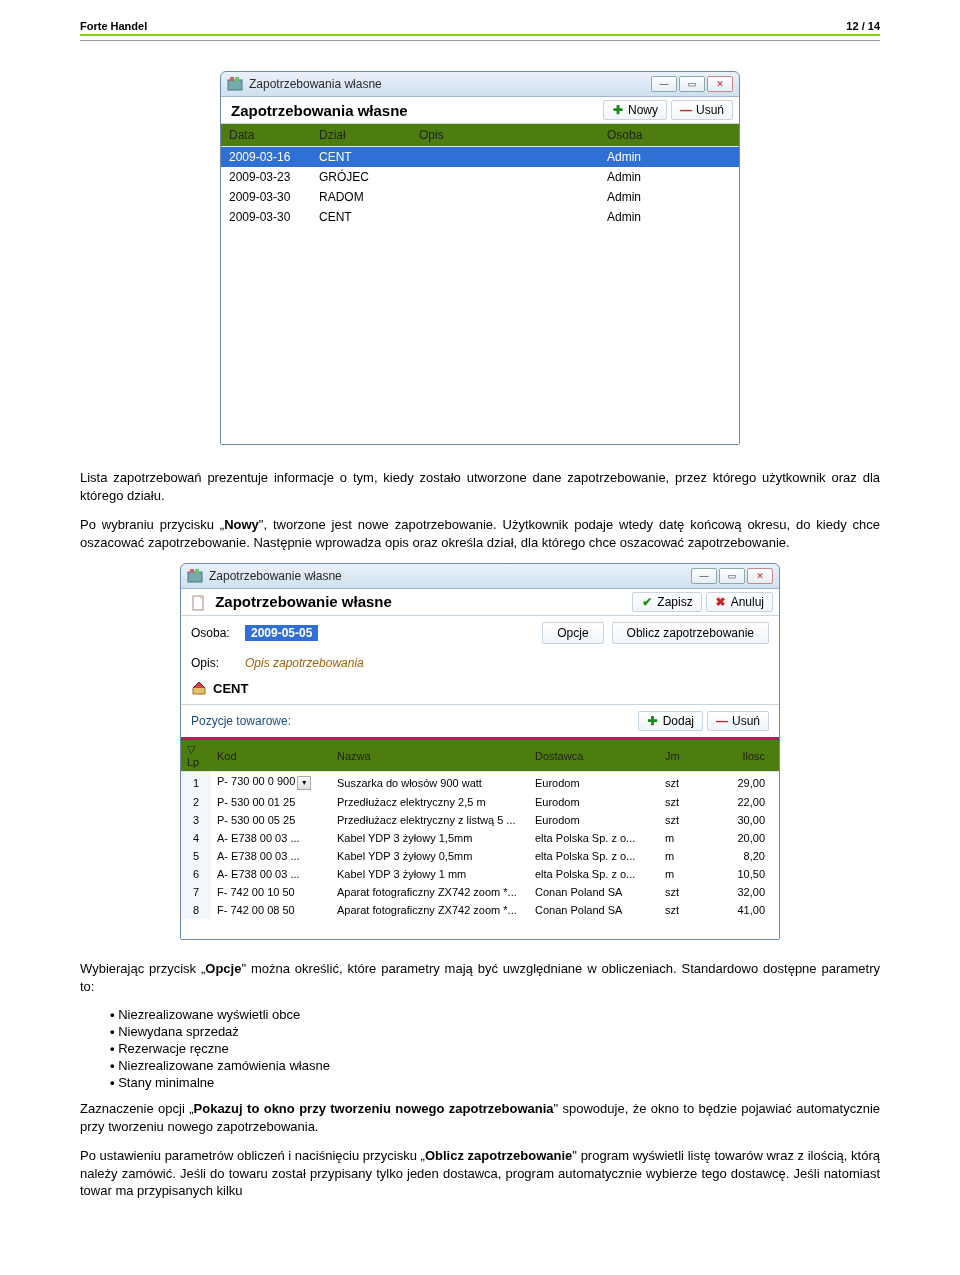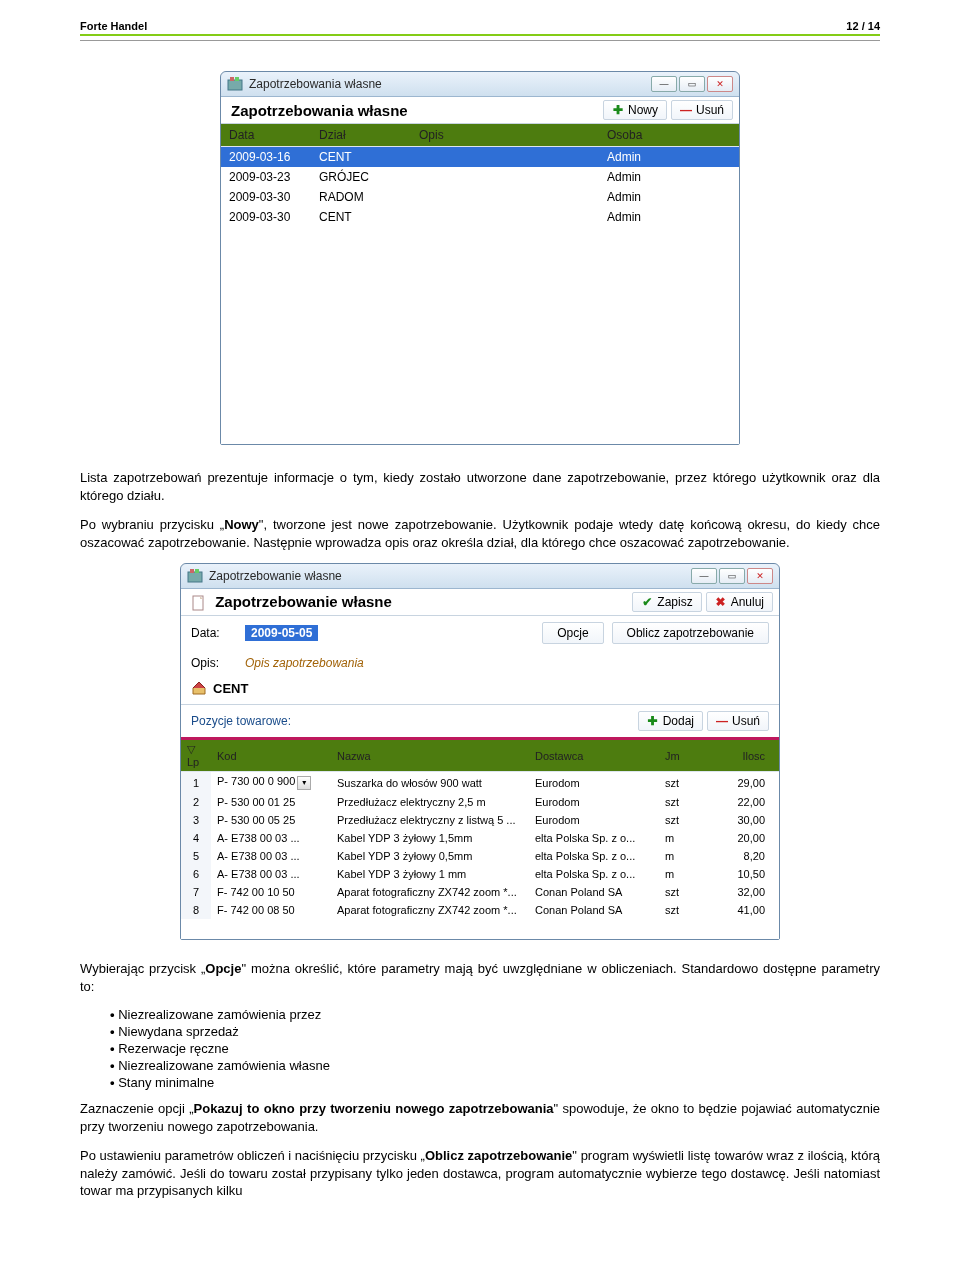--- a/index.html
+++ b/index.html
@@ -255,21 +255,21 @@
         <span class="ic ic-check">✔</span>
         <span>Zapisz</span>
       </div>
       <div class="tb-btn">
         <span class="ic ic-x">✖</span>
         <span>Anuluj</span>
       </div>
     </div>
     <div class="win-body">
       <div class="form-row">
-        <span class="lbl">Data:</span>
+        <span class="lbl">Osoba:</span>
         <span class="val-date">2009-05-05</span>
         <span class="spacer"></span>
         <button class="btn-plain">Opcje</button>
         <button class="btn-plain">Oblicz zapotrzebowanie</button>
       </div>
       <div class="form-row">
         <span class="lbl">Opis:</span>
         <span class="val-ital">Opis zapotrzebowania</span>
       </div>
       <div class="dept-row">
@@ -371,21 +371,21 @@
           </tbody>
       </table>
       <div class="spacer2"></div>
     </div>
   </div>
 
   <p class="para">
     <span>Wybierając przycisk „</span><b>Opcje</b><span>" można określić, które parametry mają być uwzględniane w obliczeniach. Standardowo dostępne parametry to:</span>
   </p>
   <ul class="bullets" id="bullets">
-      <li>Niezrealizowane zamówienia przez</li>
+      <li>Niezrealizowane wyświetli obce</li>
       <li>Niewydana sprzedaż</li>
       <li>Rezerwacje ręczne</li>
       <li>Niezrealizowane zamówienia własne</li>
       <li>Stany minimalne</li>
     </ul>
   <p class="para">
     <span>Zaznaczenie opcji „</span><b>Pokazuj to okno przy tworzeniu nowego zapotrzebowania</b><span>" spowoduje, że okno to będzie pojawiać automatycznie przy tworzeniu nowego zapotrzebowania.</span>
   </p>
   <p class="para">
     <span>Po ustawieniu parametrów obliczeń i naciśnięciu przycisku „</span><b>Oblicz zapotrzebowanie</b><span>" program wyświetli listę towarów wraz z ilością, którą należy zamówić. Jeśli do towaru został przypisany tylko jeden dostawca, program automatycznie wybierze tego dostawcę. Jeśli natomiast towar ma przypisanych kilku</span>

